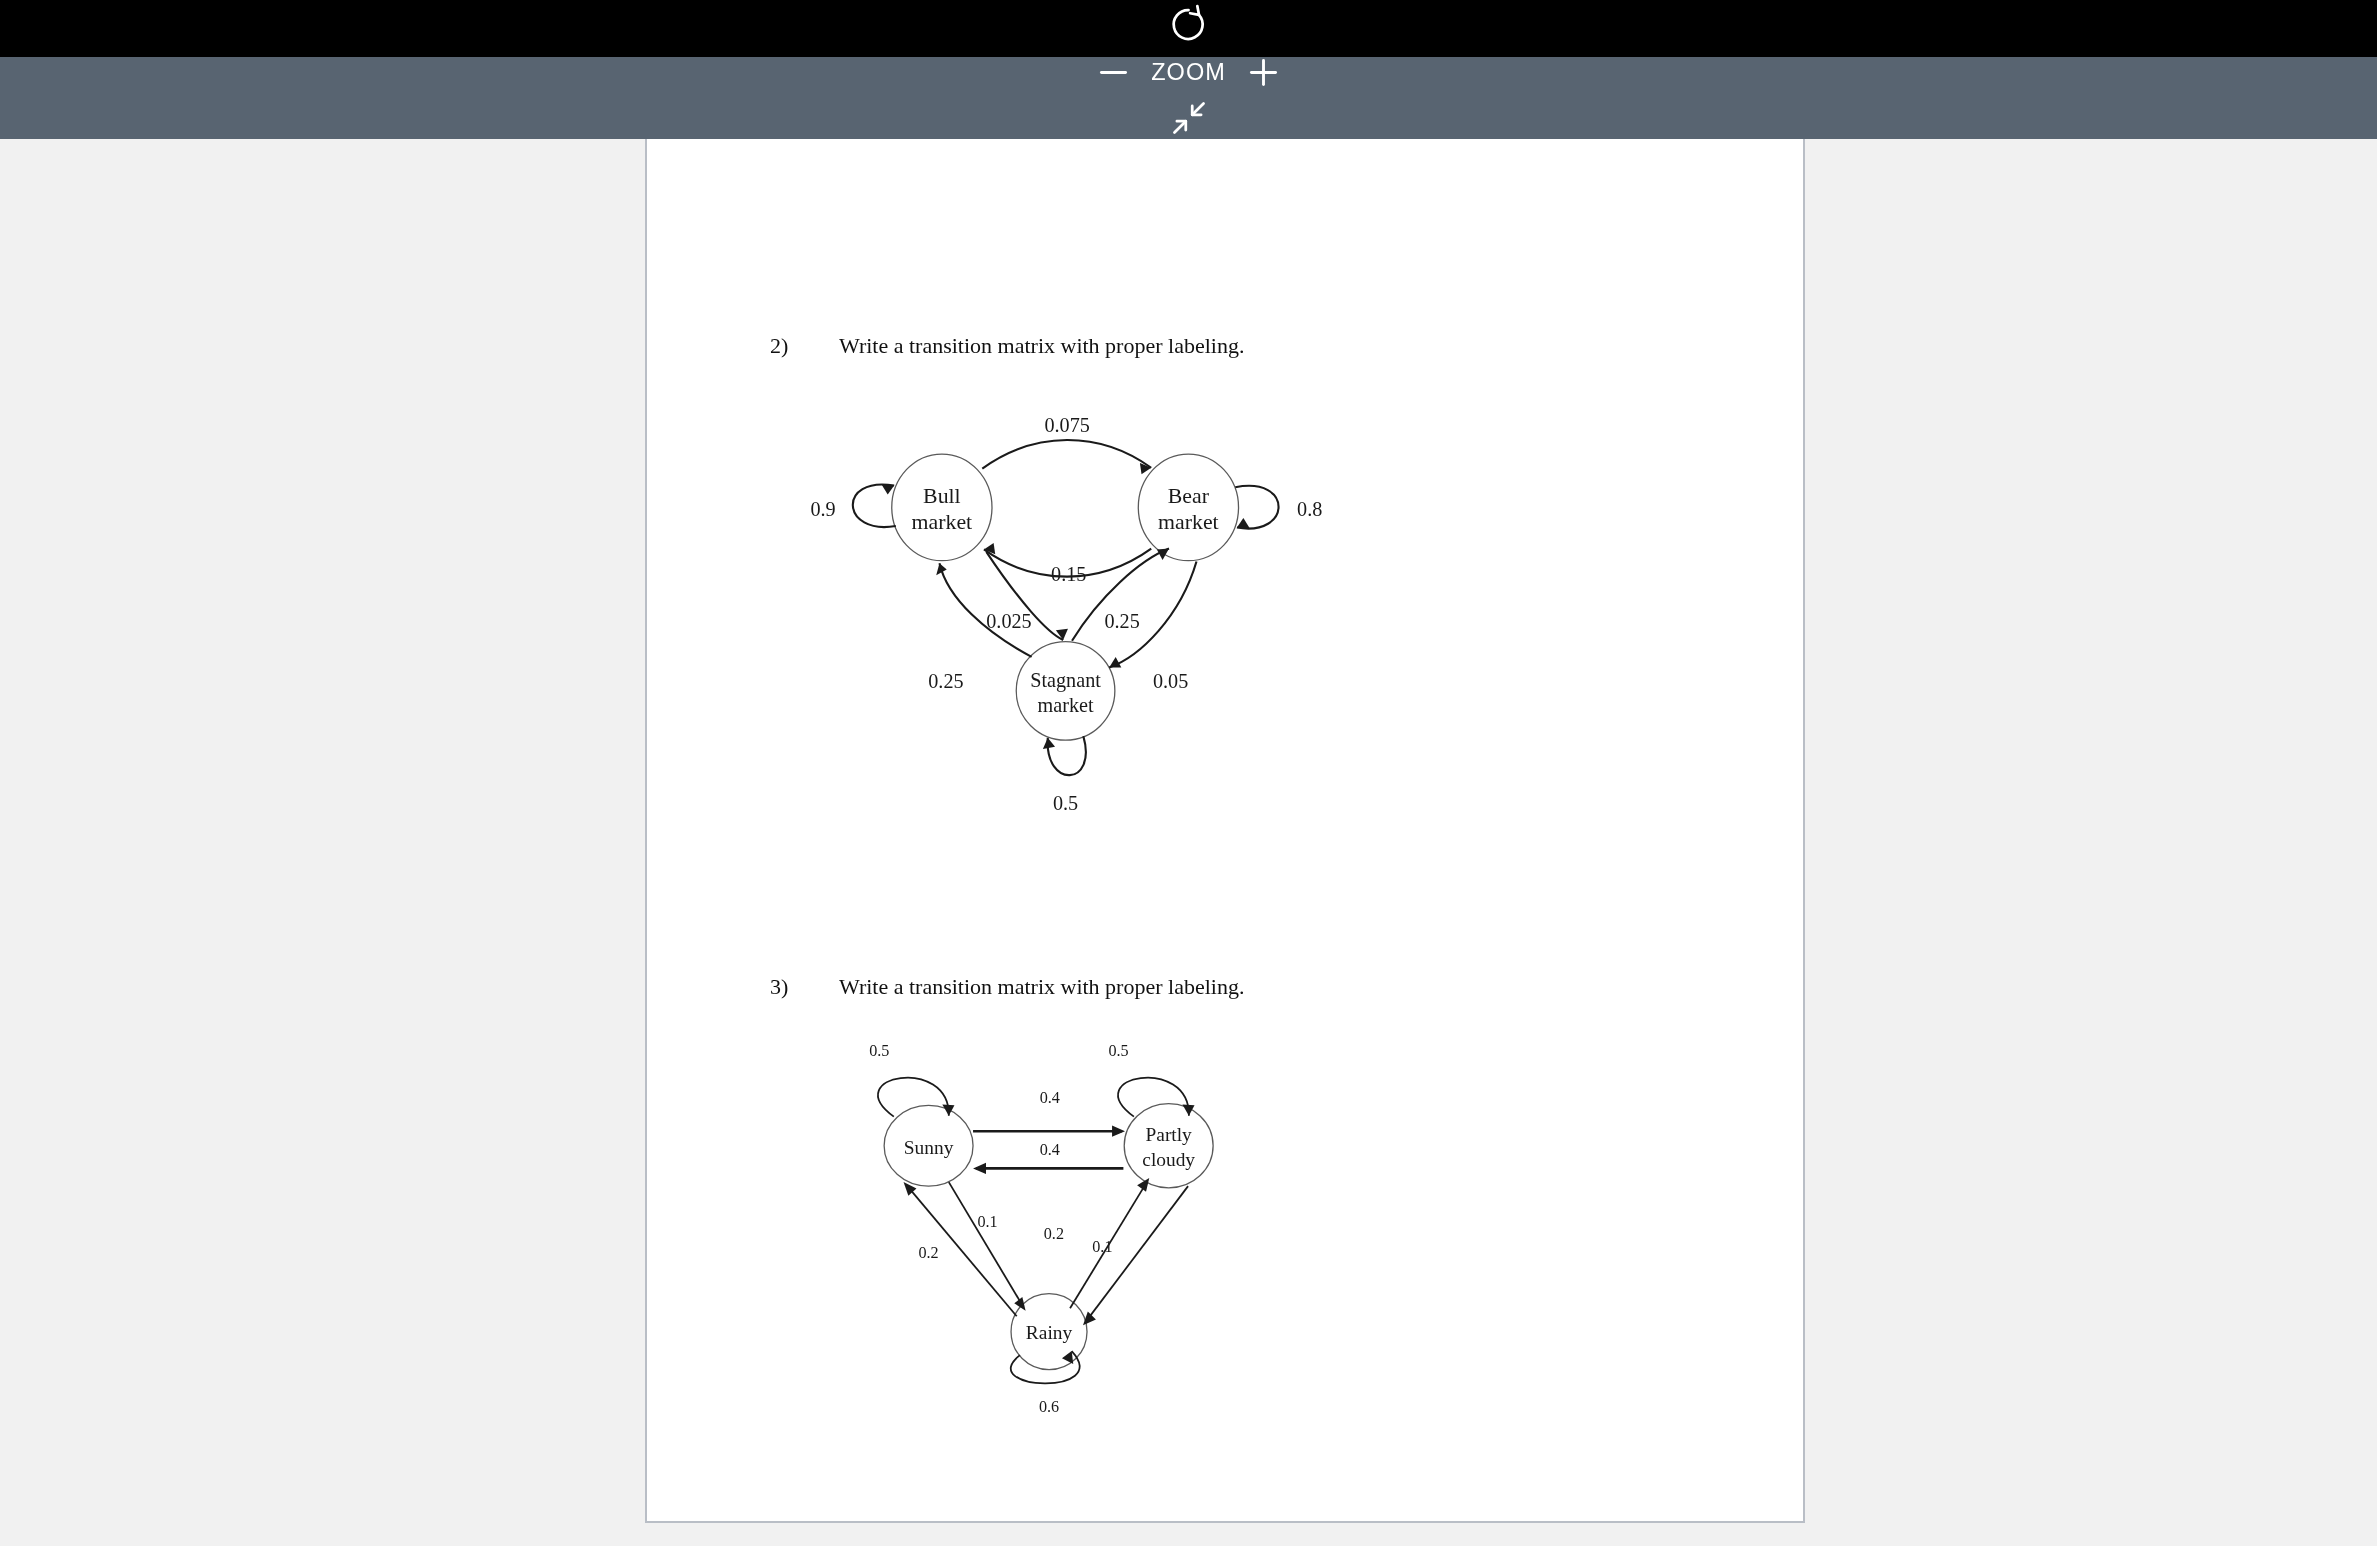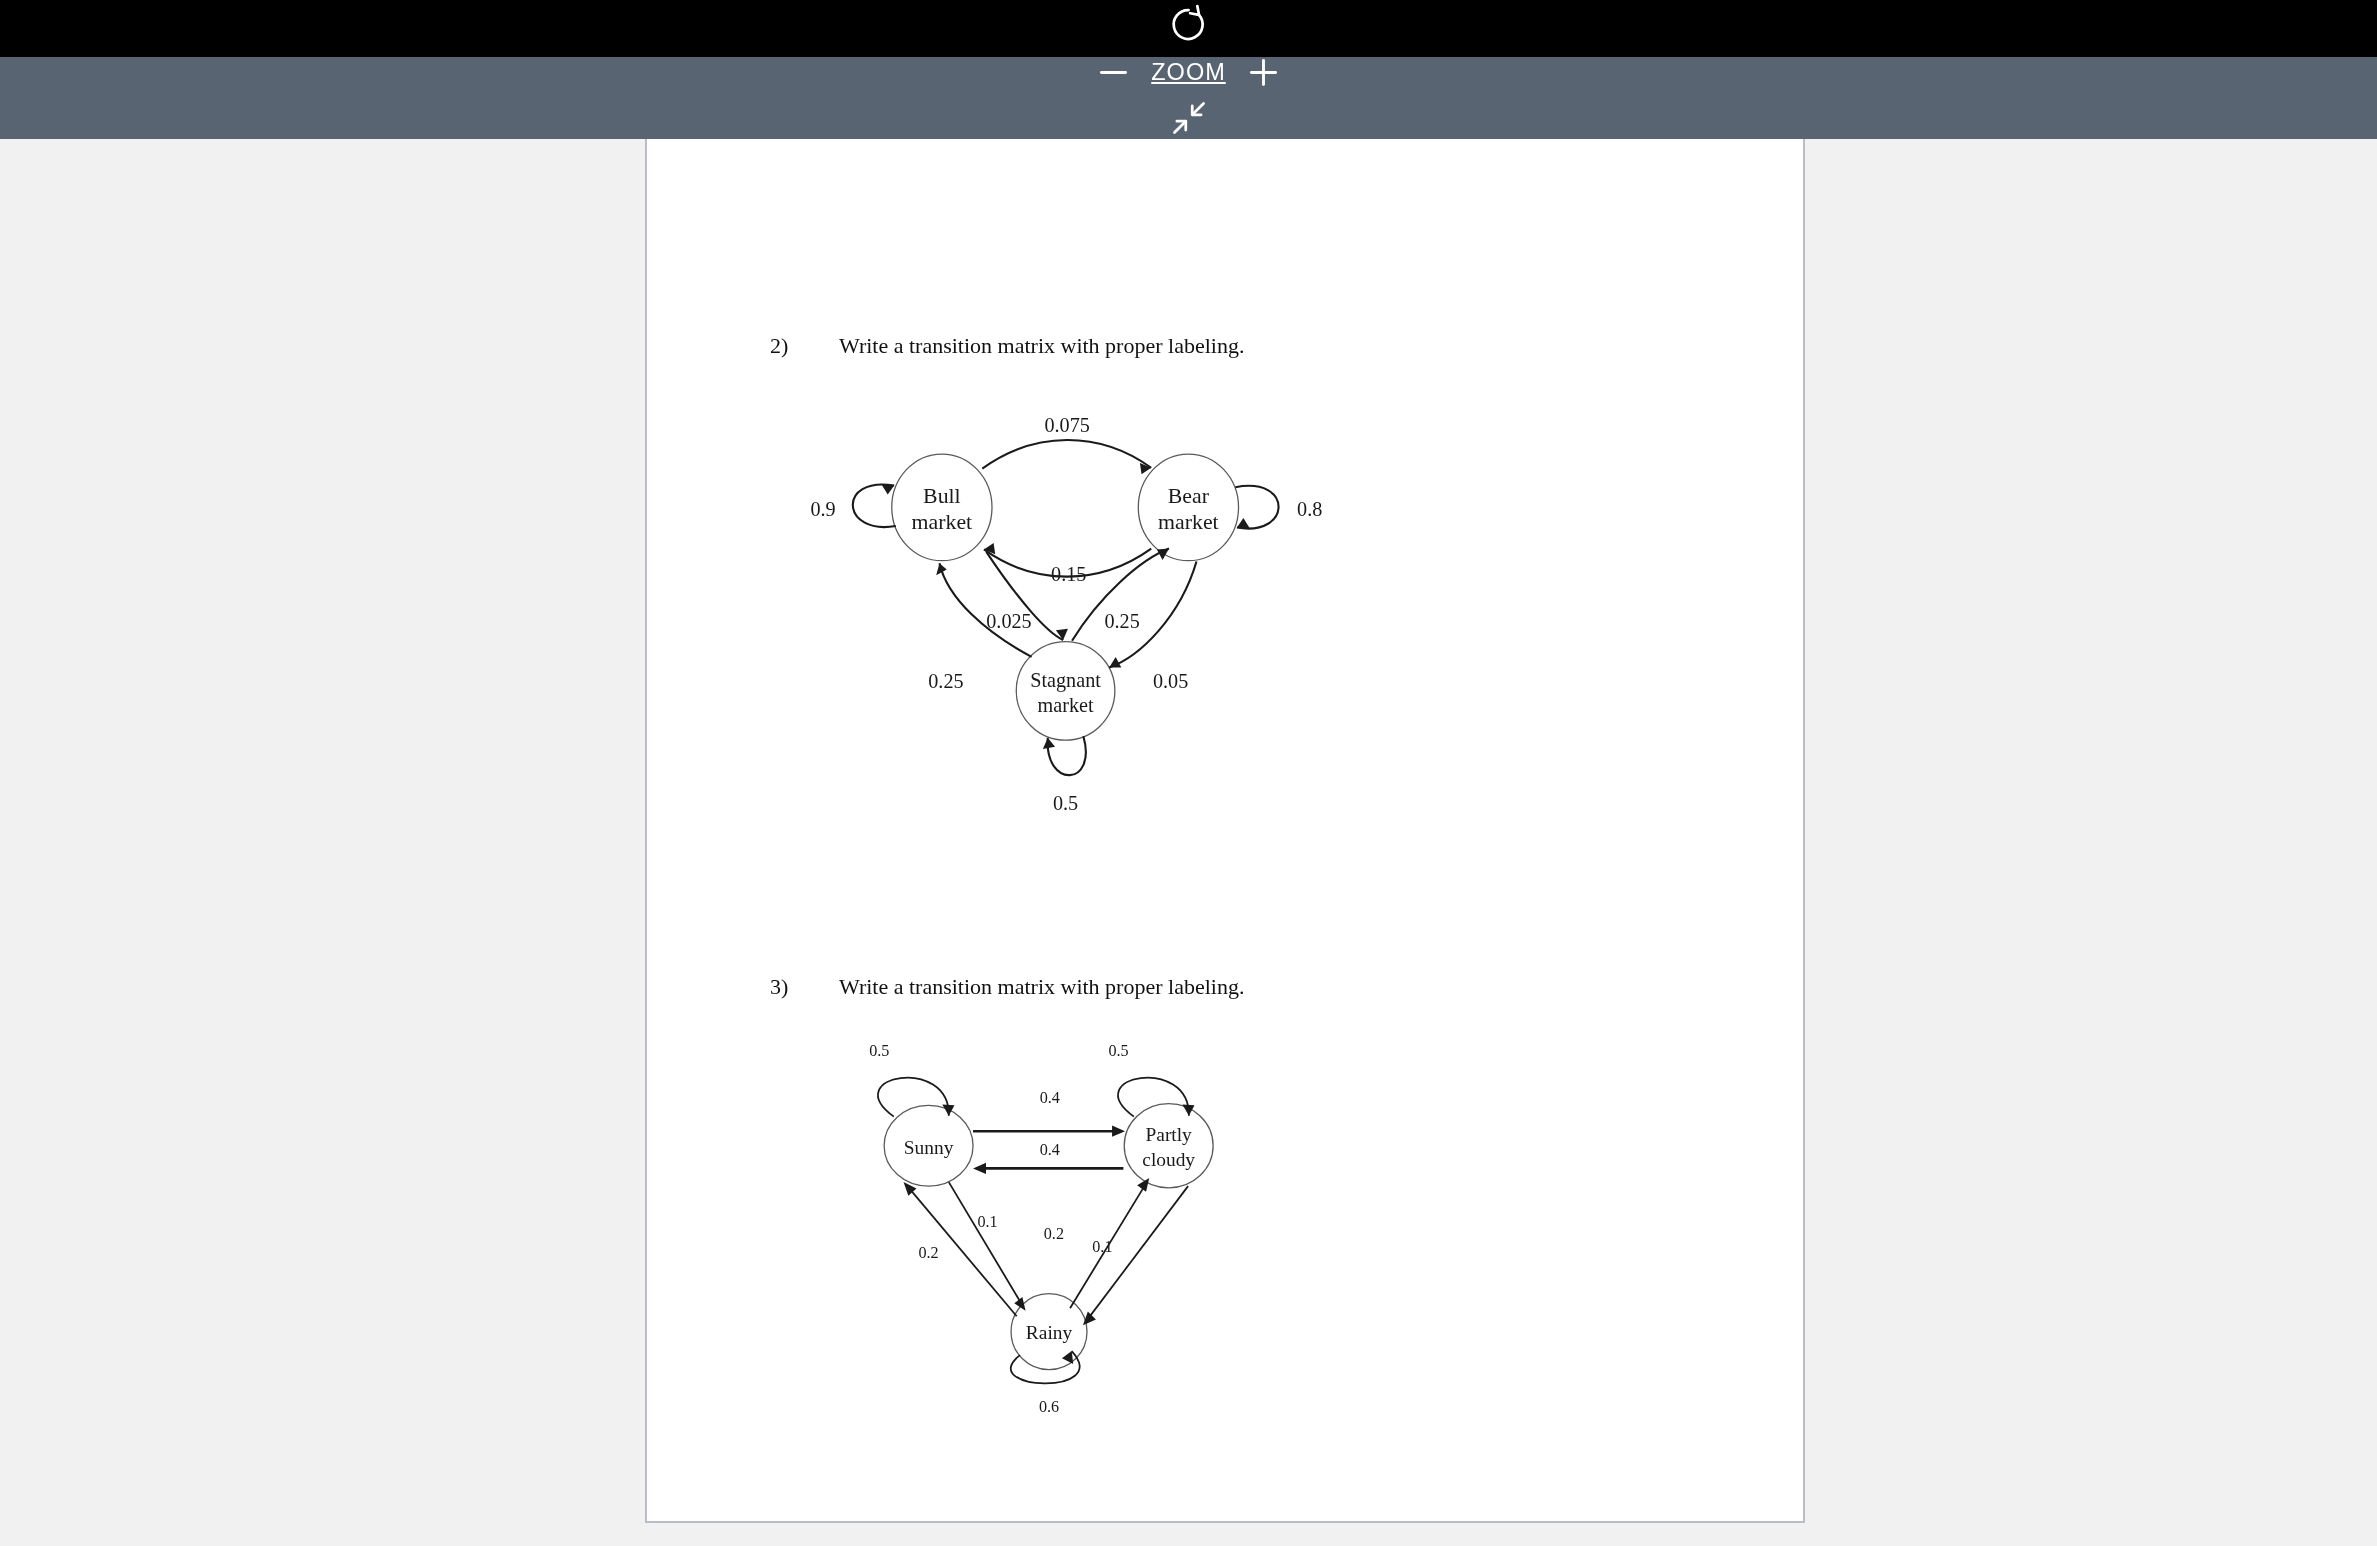--- a/index.html
+++ b/index.html
@@ -80,21 +80,20 @@
     background-image: linear-gradient(to bottom, #9aa3ad 0px, #9aa3ad 5.7px, transparent 5.7px, transparent 11.3px);
     background-size: 1.6px 11.3px;
   }
   .zoom-word {
     color: #ffffff;
     font-size: 23.5px;
     letter-spacing: 1px;
     padding: 0 13px;
     cursor: pointer;
     user-select: none;
-    text-decoration: underline;
   }
 
   
   .viewer {
     position: absolute;
     left: 0; top: 139px;
     width: 2377px;
     height: 1407px;
     background: #f1f1f1;
     overflow: hidden;

